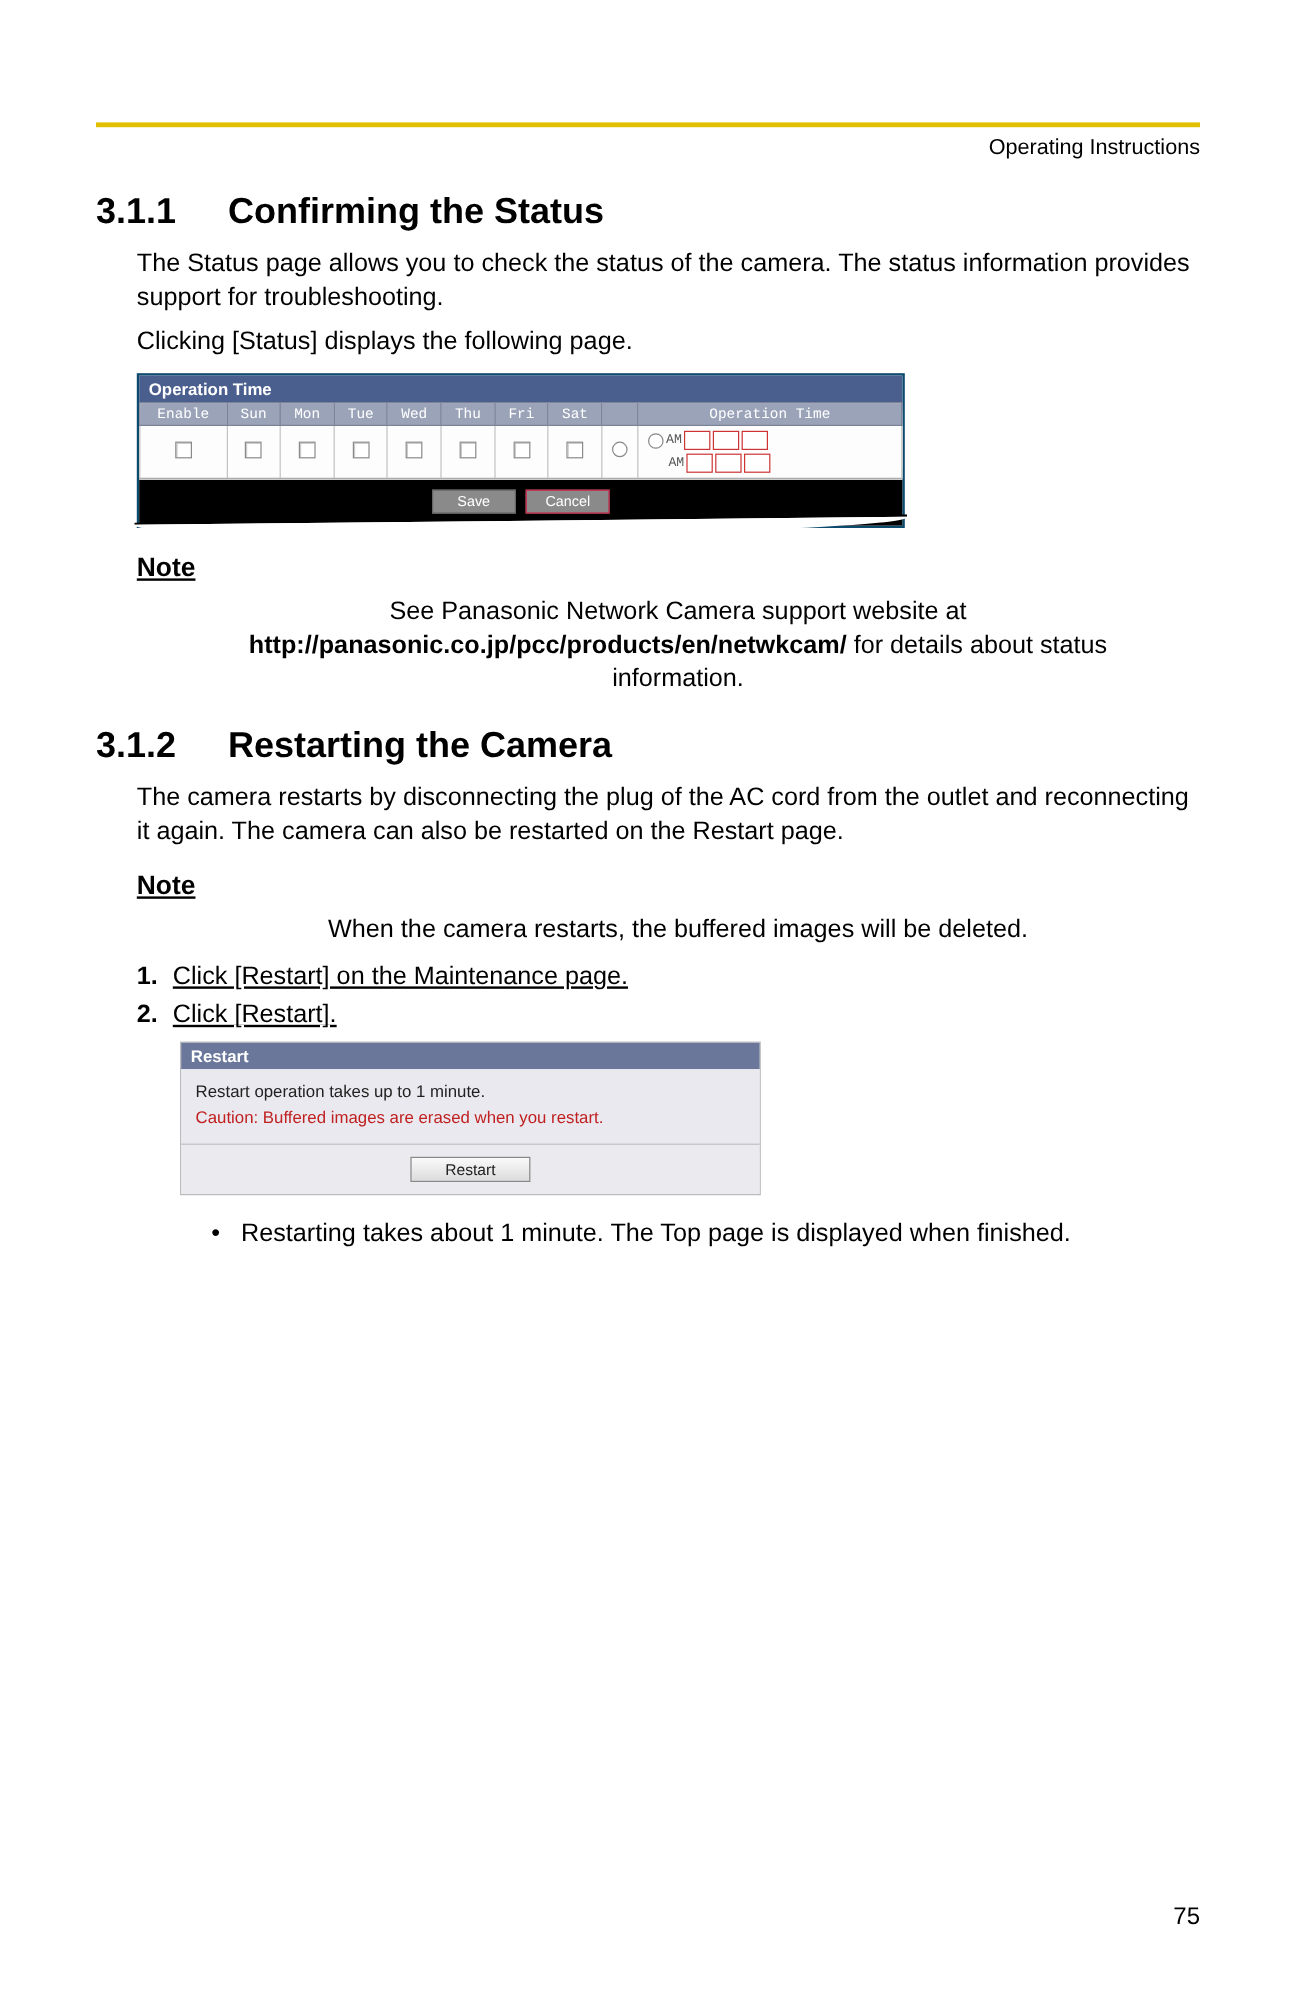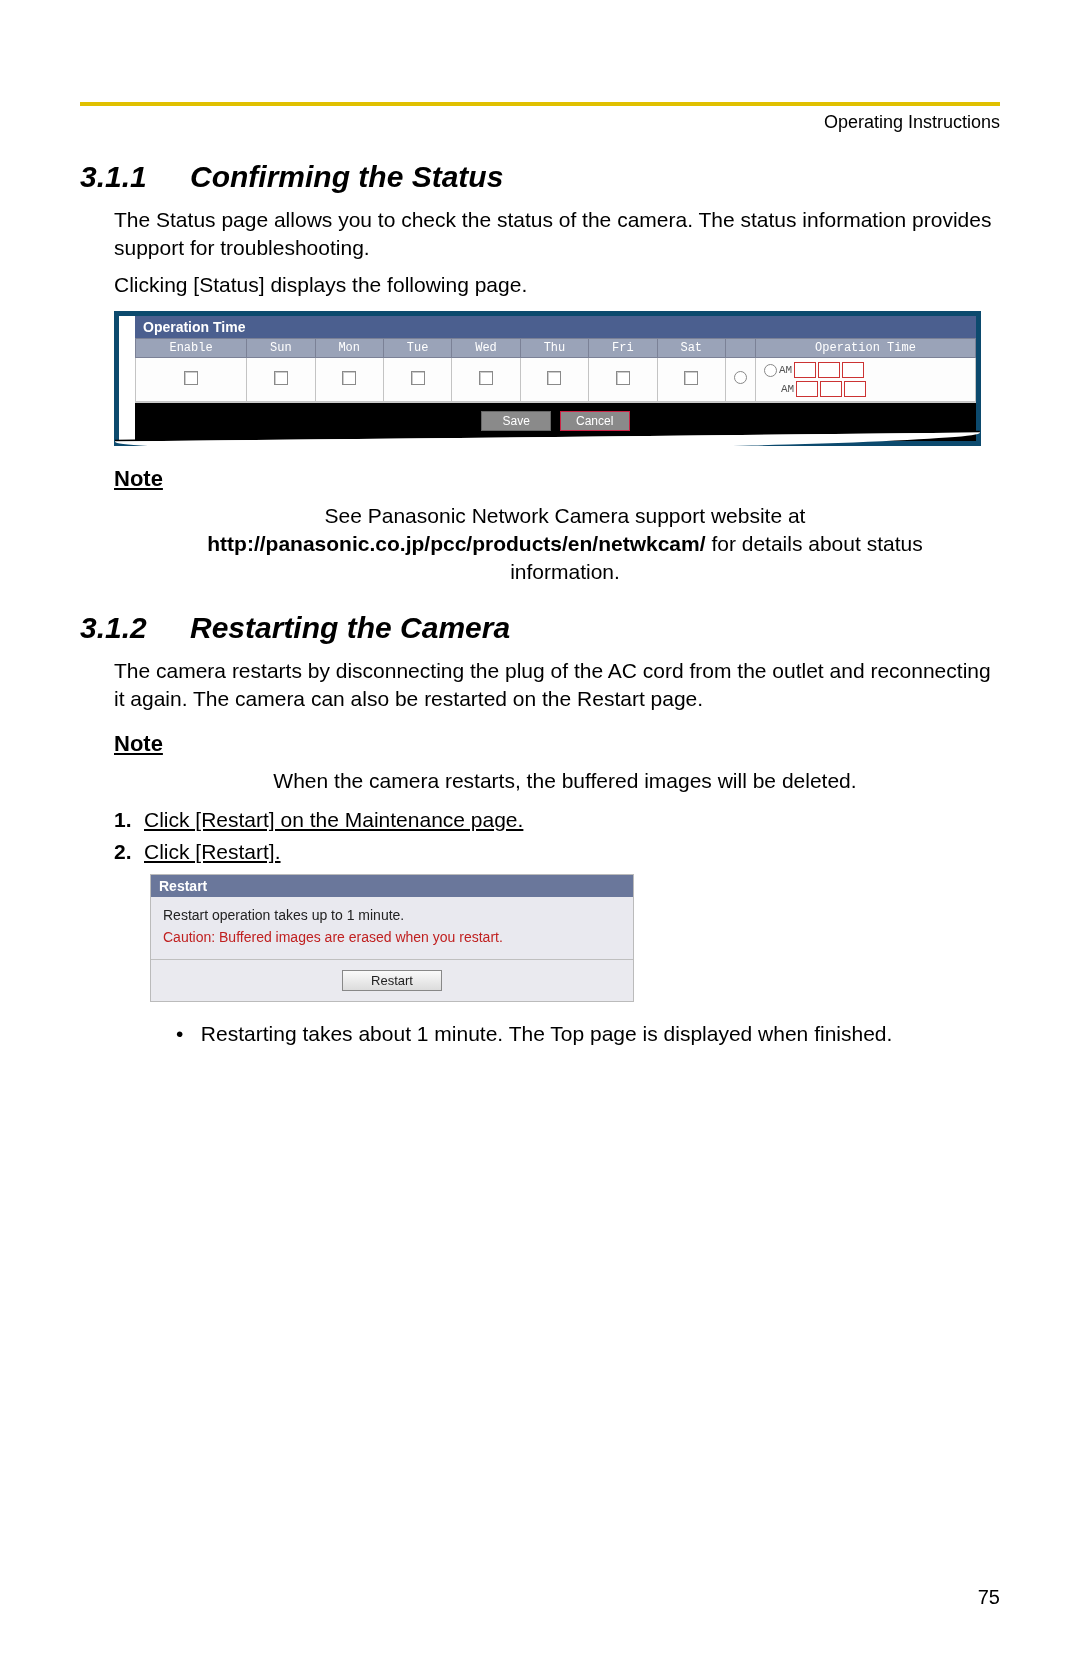--- a/index.html
+++ b/index.html
@@ -22,21 +22,20 @@
     font-size: 18px;
     color: #000;
   }
   .content {
     margin-top: 60px;
   }
   .section-heading {
     font-size: 30px;
     font-weight: bold;
     margin-bottom: 12px;
-    font-style: italic;
   }
   .section-heading .num { display:inline-block; width: 110px; }
   .body-text {
     font-size: 21px;
     line-height: 1.32;
     margin-left: 34px;
     margin-bottom: 10px;
   }
   .note-label {
     font-size: 22px;
@@ -58,24 +57,23 @@
   .bullet-item { font-size: 21px; margin-left: 96px; text-indent: -28px; padding-left: 28px; }
   .page-num {
     position: absolute;
     bottom: 60px; right: 80px;
     font-size: 20px;
   }
 
   
   .op-fig {
     margin: 12px 0 20px 34px;
-    width: 867px;
-    border: 5px solid #0c4a6e;
+    width: 640px;
+    border: 2px solid #0c4a6e;
     position: relative;
-    padding-left: 16px;
   }
   .op-title {
     background: #4b5f8f;
     color: #fff;
     font-family: Tahoma, Arial, sans-serif;
     font-size: 14px;
     font-weight: bold;
     padding: 3px 8px;
   }
   .op-table {

